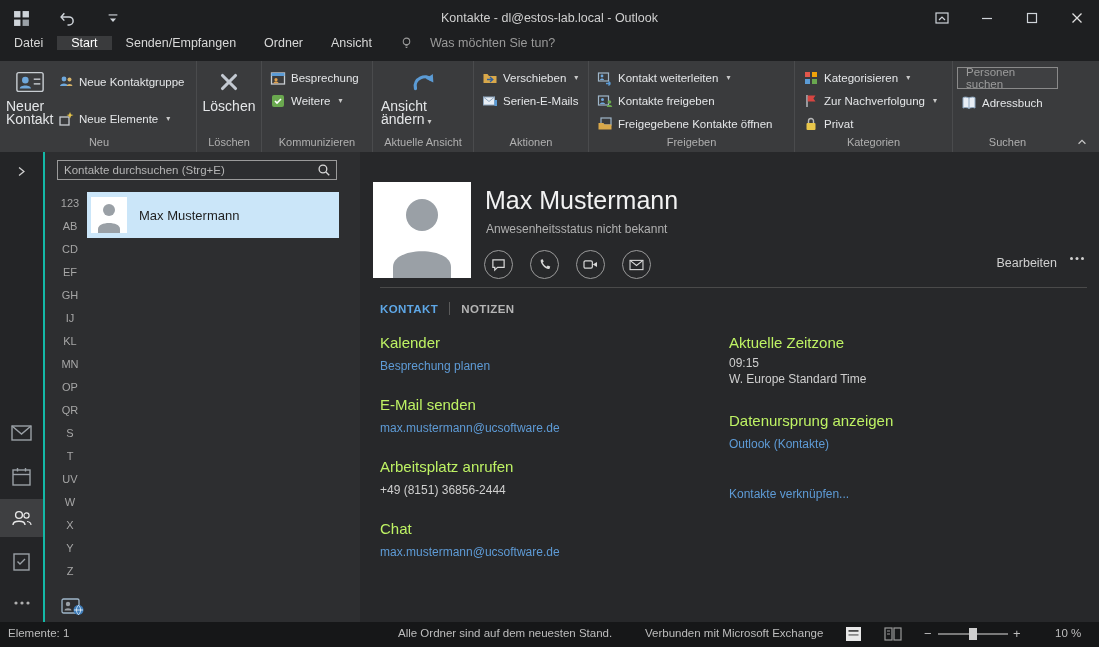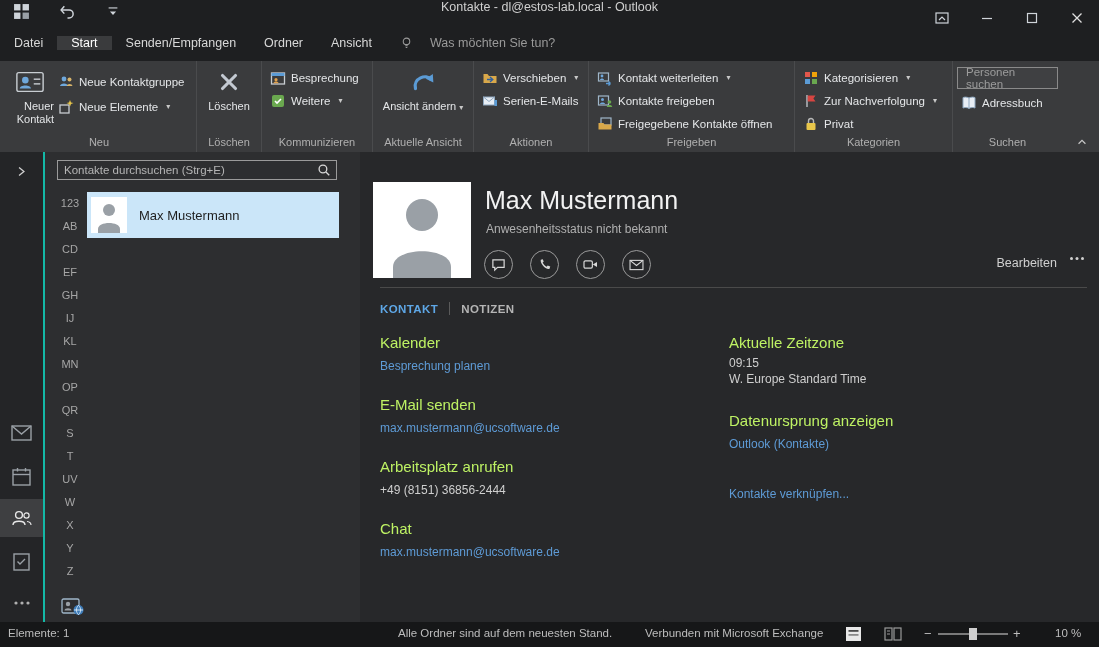--- a/index.html
+++ b/index.html
@@ -1,43 +1,43 @@
 <!DOCTYPE html>
 <html><head>
 <meta charset="utf-8">
 <style>
   html,body{margin:0;padding:0}
   body{width:1099px;height:647px;overflow:hidden;background:#27282a;
        font-family:"Liberation Sans",sans-serif;position:relative;color:#e4e6e8}
   svg{display:block}
   
   .titlebar{position:absolute;top:0;left:0;right:0;height:36px;background:#1e1f21;
-            display:flex;align-items:flex-start;color:#d6d6d6}
+            display:flex;align-items:center;color:#d6d6d6}
   .qat{display:flex;align-items:center;padding-left:10px;gap:24px}
   .qat .tico{width:22px;height:22px;display:flex;align-items:center;justify-content:center}
   .tb-title{position:absolute;left:0;right:0;text-align:center;font-size:12.5px;color:#d0d0d0;pointer-events:none}
   .winctrl{margin-left:auto;display:flex;height:36px}
   .winctrl .wc{width:45px;display:flex;align-items:center;justify-content:center}
   
   .tabrow{position:absolute;top:36px;left:0;right:0;height:25px;background:#1e1f21;
           display:flex;align-items:flex-start;font-size:12.5px;color:#d8d8d8}
   .tab{padding:0 14px;display:flex;align-items:center;cursor:default}
   .tab.active{background:#3a3b3d;color:#fff}
   .tellme{display:flex;align-items:center;gap:17px;margin-left:14px;color:#9a9a9a}
   
   .ribbon{position:absolute;top:61px;left:0;right:0;height:91px;background:#3a3b3d;
           display:flex;align-items:stretch;padding-left:2px}
   .rgroup{display:flex;flex-direction:column;border-right:1px solid #4a4b4d;padding:2px 4px 0}
   .rcontent{flex:1;display:flex;align-items:flex-start}
   .rlabel{height:17px;line-height:15px;text-align:center;font-size:11px;color:#b0b0b0;white-space:nowrap}
   .rbtn-lg{display:flex;flex-direction:column;align-items:center;padding-top:3px;
-           font-size:11px;line-height:13px;text-align:right;color:#e4e6e8;cursor:default}
+           font-size:14px;line-height:13px;text-align:left;color:#e4e6e8;cursor:default}
   .rbtn-lg .bigico{height:32px;display:flex;align-items:center;justify-content:center;margin-bottom:2px}
   .rcol{display:flex;flex-direction:column;gap:2px;padding-top:4px}
-  .rcol.spread{padding-top:8px;gap:4px}
+  .rcol.spread{padding-top:8px;gap:16px}
   .rbtn-sm{display:flex;align-items:center;gap:5px;height:21px;padding:0 4px;
            font-size:11.5px;color:#e4e6e8;white-space:nowrap;cursor:default}
   .dd::after{content:"▾";font-size:8px;color:#c8c8c8;margin-left:3px}
   .search-people-box{display:flex;align-items:center;gap:5px;border:1px solid #8a8a8a;
            background:#3f4042;color:#9c9c9c;font-size:11.5px;height:20px;padding:0 8px;margin:2px 0 1px}
   .ribbon-collapse{position:absolute;right:10px;bottom:4px}
   
   .navstrip{position:absolute;top:152px;left:0;width:43px;bottom:25px;background:#242527}
   .nav-tile{position:absolute;left:0;width:43px;height:38px;display:flex;align-items:center;justify-content:center}
   .nav-tile.active{background:#3e3f41}

